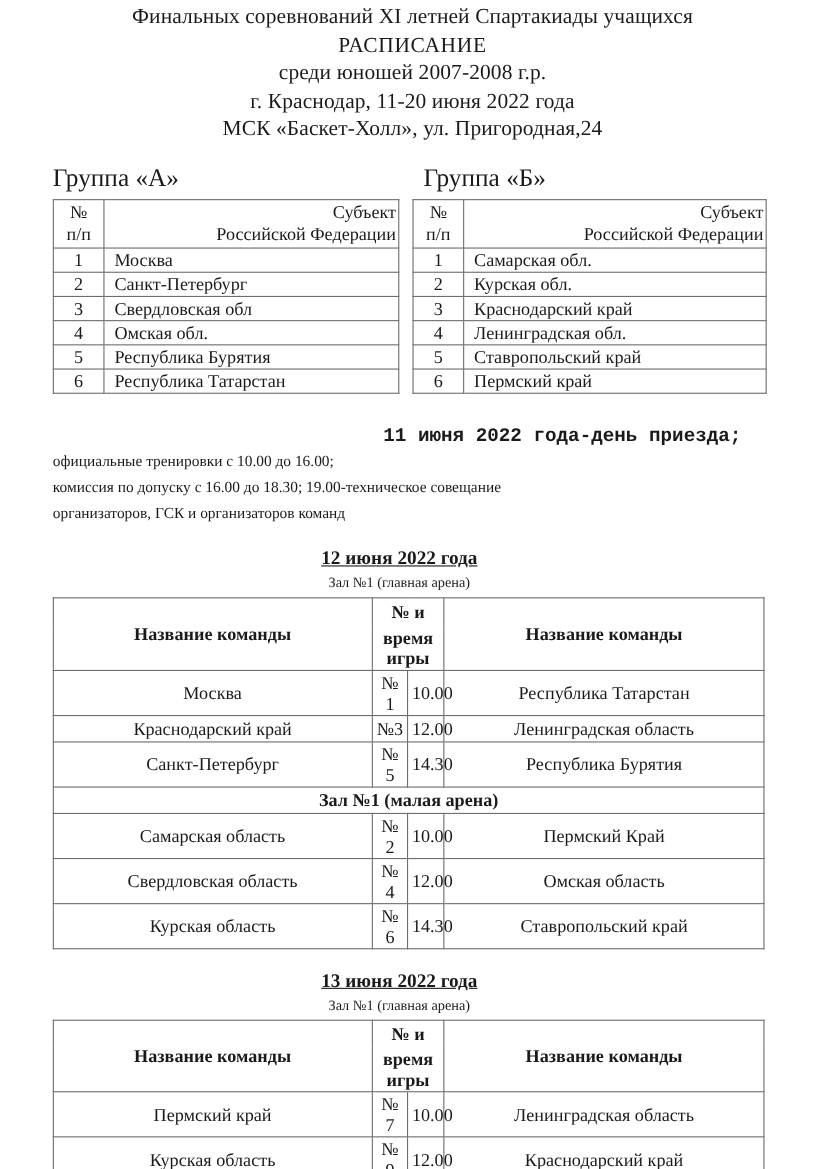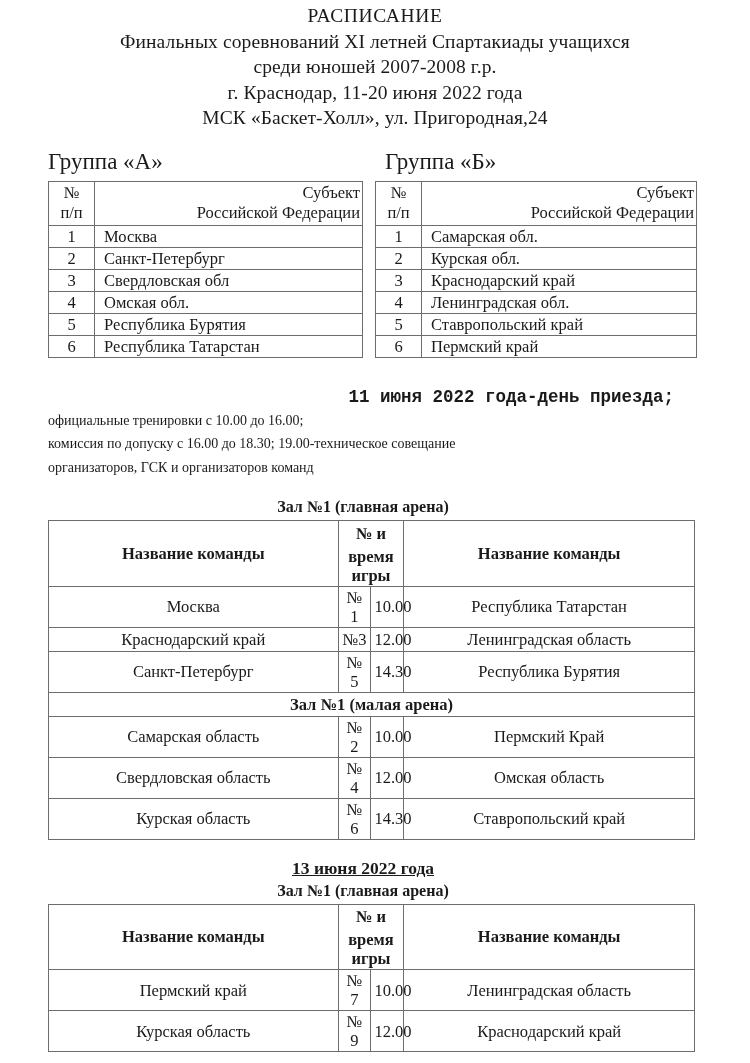--- a/index.html
+++ b/index.html
@@ -112,22 +112,22 @@
   .day-title {
     text-align: center;
     font-weight: bold;
     font-size: 17.5px;
     line-height: 22px;
     text-decoration: underline;
     padding-right: 24px;
   }
   .hall-title {
     text-align: center;
-    font-weight: bold;
-    font-size: 16px;
+    font-weight: normal;
+    font-size: 13px;
     line-height: 22px;
     padding-right: 24px;
     margin-top: 1px;
   }
 
   .sched-table {
     margin-left: 48px;
     width: 647px;
     border: 1px solid #595959;
     margin-top: 2px;
@@ -161,22 +161,22 @@
     font-weight: bold;
     height: 24px;
   }
 </style>
 </head>
 <body>
 
 <div class="page">
 
   <div class="doc-header">
+    <div class="line">Финальных соревнований XI летней Спартакиады учащихся</div>
     <div class="line title">РАСПИСАНИЕ</div>
-    <div class="line">Финальных соревнований XI летней Спартакиады учащихся</div>
     <div class="line">среди юношей 2007-2008 г.р.</div>
     <div class="line">г. Краснодар, 11-20 июня 2022 года</div>
     <div class="line">МСК «Баскет-Холл», ул. Пригородная,24</div>
   </div>
 
   <div class="groups">
 
     <div class="group-caption a">Группа «А»</div>
     <table class="group-table a">
       <thead>
@@ -263,20 +263,21 @@
   </div>
 
   <div class="day11">
     <div class="centered-bold">11 июня 2022 года-день приезда;</div>
     <div class="para">официальные тренировки с 10.00 до 16.00;</div>
     <div class="para">комиссия по допуску с 16.00 до 18.30; 19.00-техническое совещание</div>
     <div class="para">организаторов, ГСК и организаторов команд</div>
   </div>
 
   <div class="day-section">
+    <div class="day-title">12 июня 2022 года</div>
     <div class="hall-title">Зал №1 (главная арена)</div>
     <table class="sched-table">
       <thead>
         <tr>
           <td class="c-team" rowspan="2">Название команды</td>
           <td class="c-no sub-hdr" colspan="2">№ и</td>
           <td class="c-team2" rowspan="2">Название команды</td>
         </tr>
         <tr class="hdr2">
           <td colspan="2">время игры</td>

